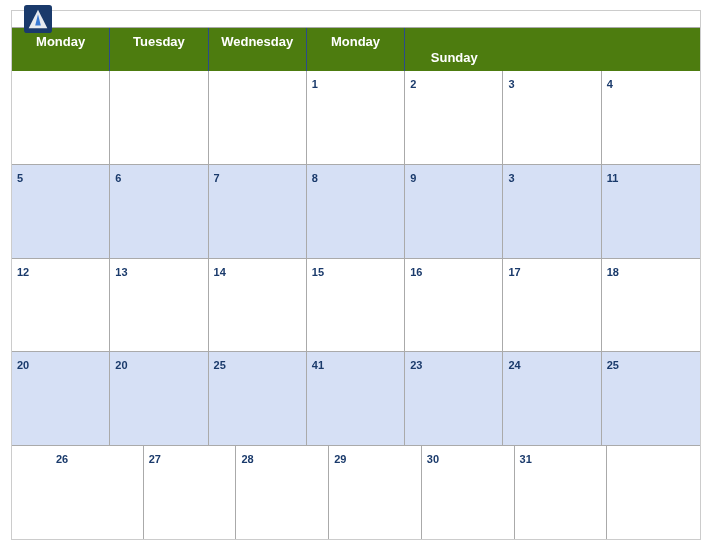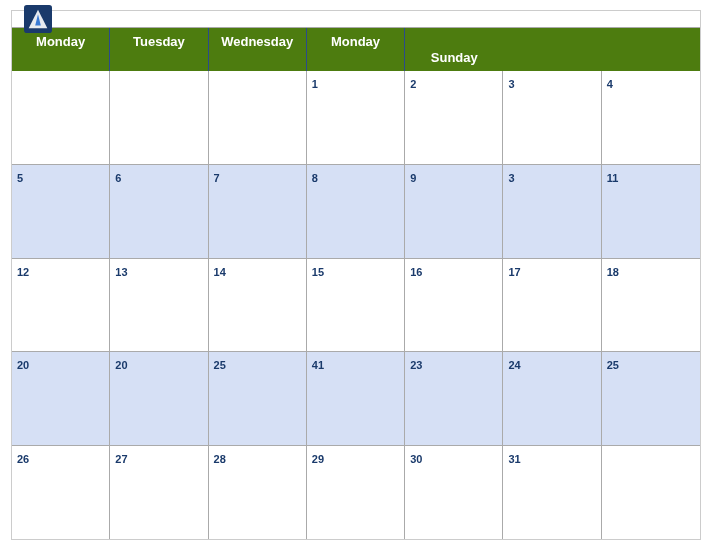--- a/index.html
+++ b/index.html
@@ -85,21 +85,21 @@
       flex: 1;
       display: flex;
       flex-direction: column;
     }
     .week-row {
       flex: 1;
       display: grid;
       grid-template-columns: repeat(7, 1fr);
       border-bottom: 1px solid #aaa;
     }
-    .week-row:last-child { border-bottom: none; }
+    .week-row:last-child { border-bottom: none; margin-left: 39px; }
     .day-cell {
       border-right: 1px solid #aaa;
       padding: 3px 5px;
       background: #fff;
       position: relative;
     }
     .day-cell:last-child { border-right: none; }
     .day-number {
       font-size: 11px;
       color: #1a3a6b;

